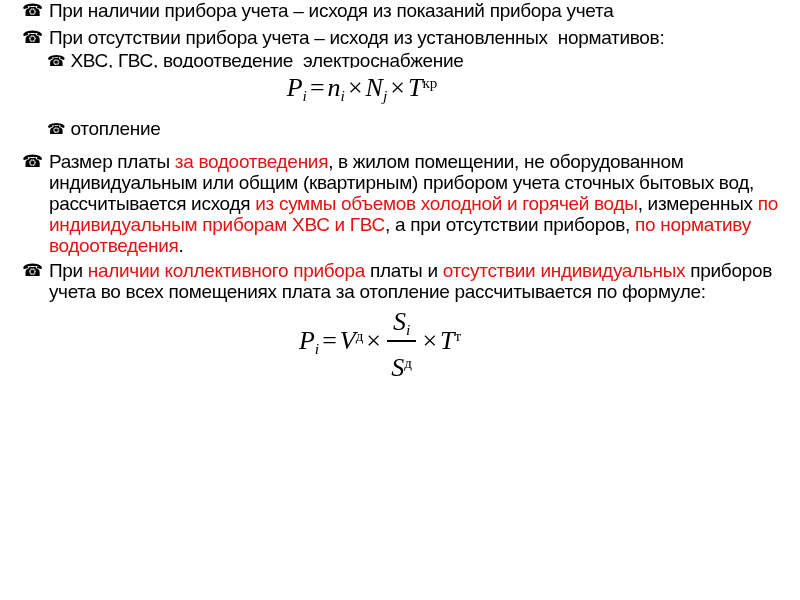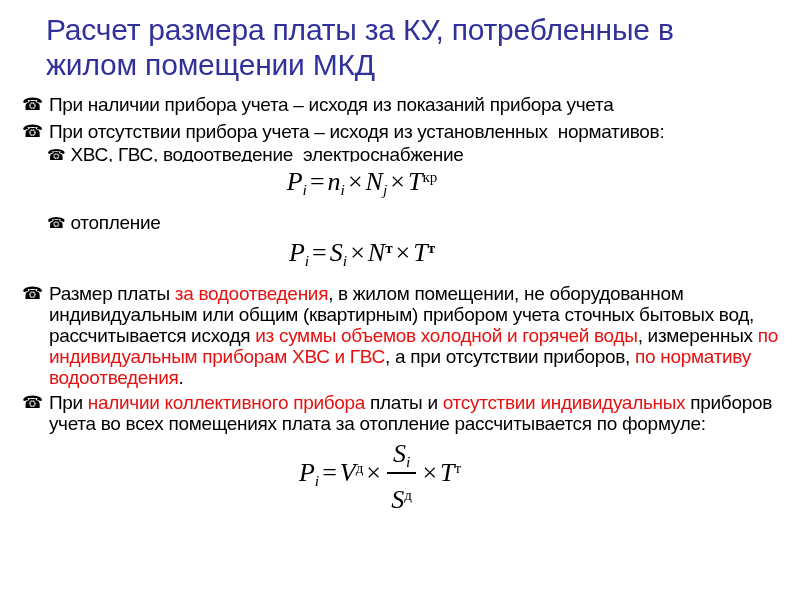--- a/index.html
+++ b/index.html
@@ -87,21 +87,20 @@
     display:inline-block;vertical-align:-1.05em;text-align:center;margin:0 3px;
   }
   .fnum{display:block;border-bottom:2px solid var(--ink);padding:0 6px 1px;}
   .fden{display:block;padding-top:8px;}
 </style>
 </head>
 <body>
 
 <div class="page">
 
-  <h1 class="title">Расчет размера платы за КУ, потребленные в жилом помещении МКД</h1>
 
   <div class="li l1">
     <span class="ph">☎</span>
     <span class="txt">При наличии прибора учета – исходя из показаний прибора учета</span>
   </div>
 
 
   <div class="li l1 mt6">
     <span class="ph">☎</span>
     <span class="txt">При отсутствии прибора учета – исходя из установленных  нормативов:</span>
@@ -114,23 +113,20 @@
 
   <div class="formula-row">
     <span class="formula"><span class="v">P</span><span class="sub">i</span><span class="op">=</span><span class="v">n</span><span class="sub">i</span><span class="op">×</span><span class="v">N</span><span class="sub">j</span><span class="op">×</span><span class="v">T</span><span class="sup">кр</span></span>
   </div>
 
   <div class="li sub mt12">
     <span class="ph">☎</span>
     <span class="txt">отопление</span>
   </div>
 
-  <div class="formula-row">
-    <span class="formula"><span class="v">P</span><span class="sub">i</span><span class="op">=</span><span class="v">S</span><span class="sub">i</span><span class="op">×</span><span class="v">N</span><span class="supb">т</span><span class="op">×</span><span class="v">T</span><span class="supb">т</span></span>
-  </div>
 
   <div class="li l1 mt12">
     <span class="ph">☎</span>
     <span class="txt"><span class="blk">Размер платы </span><span class="red">за водоотведения</span><span class="blk">, в жилом помещении, не оборудованном индивидуальным или общим (квартирным) прибором учета сточных бытовых вод, рассчитывается исходя </span><span class="red">из суммы объемов холодной и горячей воды</span><span class="blk">, измеренных </span><span class="red">по индивидуальным приборам ХВС и ГВС</span><span class="blk">, а при отсутствии приборов, </span><span class="red">по нормативу водоотведения</span><span class="blk">.</span></span>
   </div>
 
   <div class="li l1 mt4">
     <span class="ph">☎</span>
     <span class="txt"><span class="blk">При </span><span class="red">наличии коллективного прибора</span><span class="blk"> платы и </span><span class="red">отсутствии индивидуальных</span><span class="blk"> приборов учета во всех помещениях плата за отопление рассчитывается по формуле:</span></span>
   </div>

